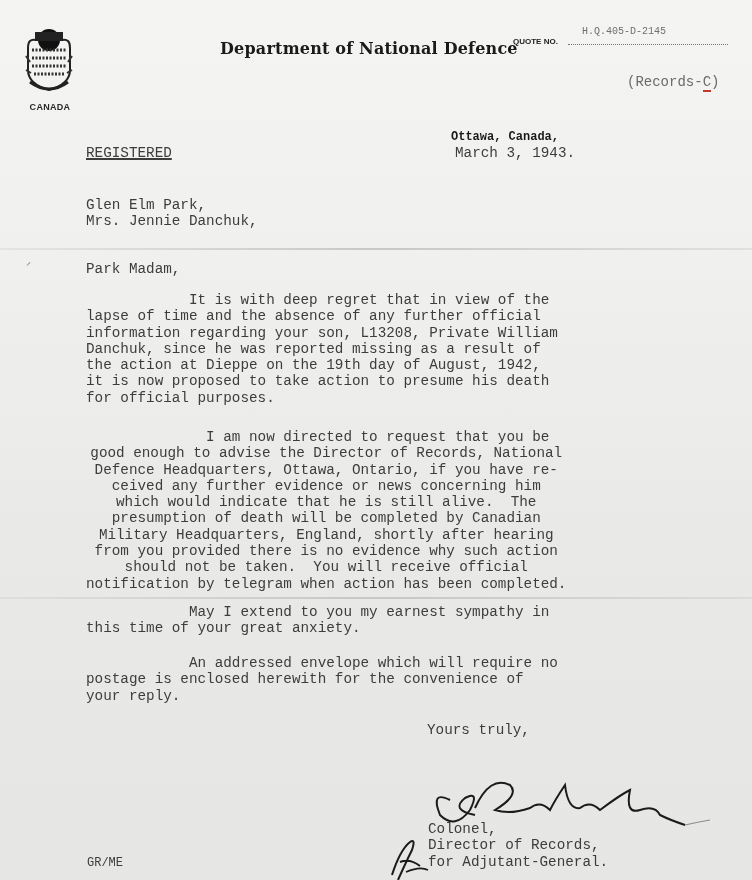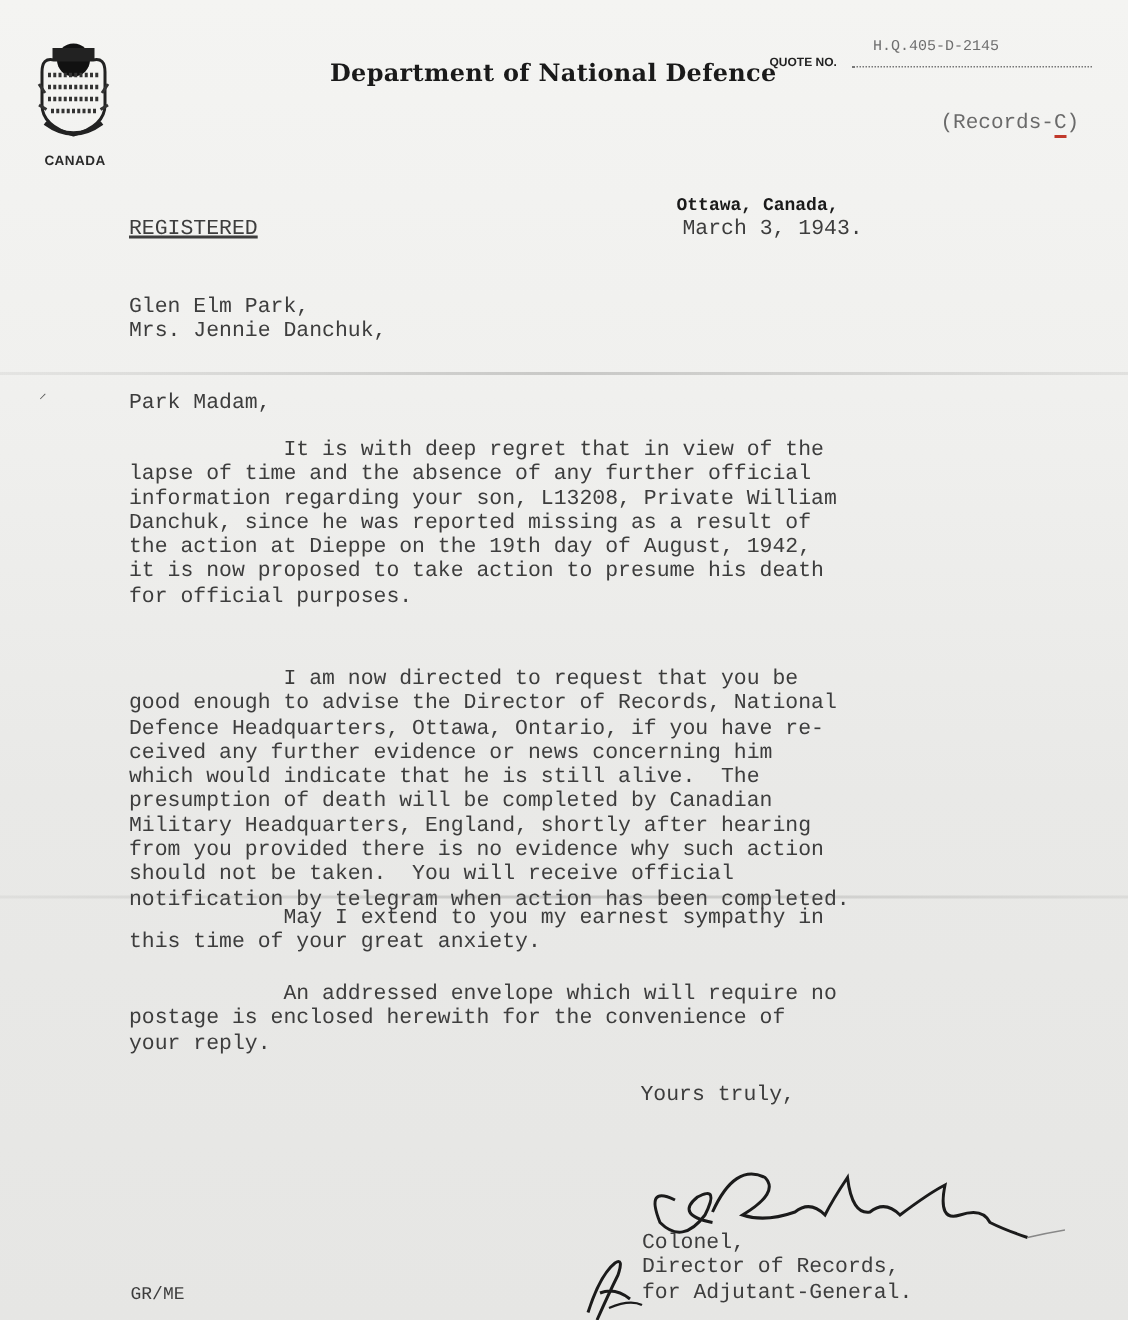--- a/index.html
+++ b/index.html
@@ -59,21 +59,21 @@
   .tw {
     position: absolute;
     font-family: "Liberation Mono", monospace; font-size: 14.3px;
     color: #3d3d3d; line-height: 16.3px; white-space: pre;
   }
   .registered { left: 86px; top: 145px; text-decoration: underline; text-decoration-thickness: 2px; text-align: center; }
   .date { left: 455px; top: 145px; }
   .address { left: 86px; top: 197px; }
   .salutation { left: 86px; top: 261px; }
   .para1 { left: 86px; top: 292px; }
-  .para2 { left: 86px; top: 445px; }
+  .para2 { left: 86px; top: 429px; text-align: center; }
   .para3 { left: 86px; top: 604px; }
   .para4 { left: 86px; top: 655px; }
   .closing { left: 427px; top: 722px; }
   .sig-title { left: 428px; top: 821px; }
   .initials { left: 87px; top: 855px; font-size: 12px; }
   .signature {
     position: absolute; left: 380px; top: 770px; width: 330px; height: 110px;
   }
   .stray-mark {
     position: absolute; left: 26px; top: 254px; font-size: 10px; color: #555;

